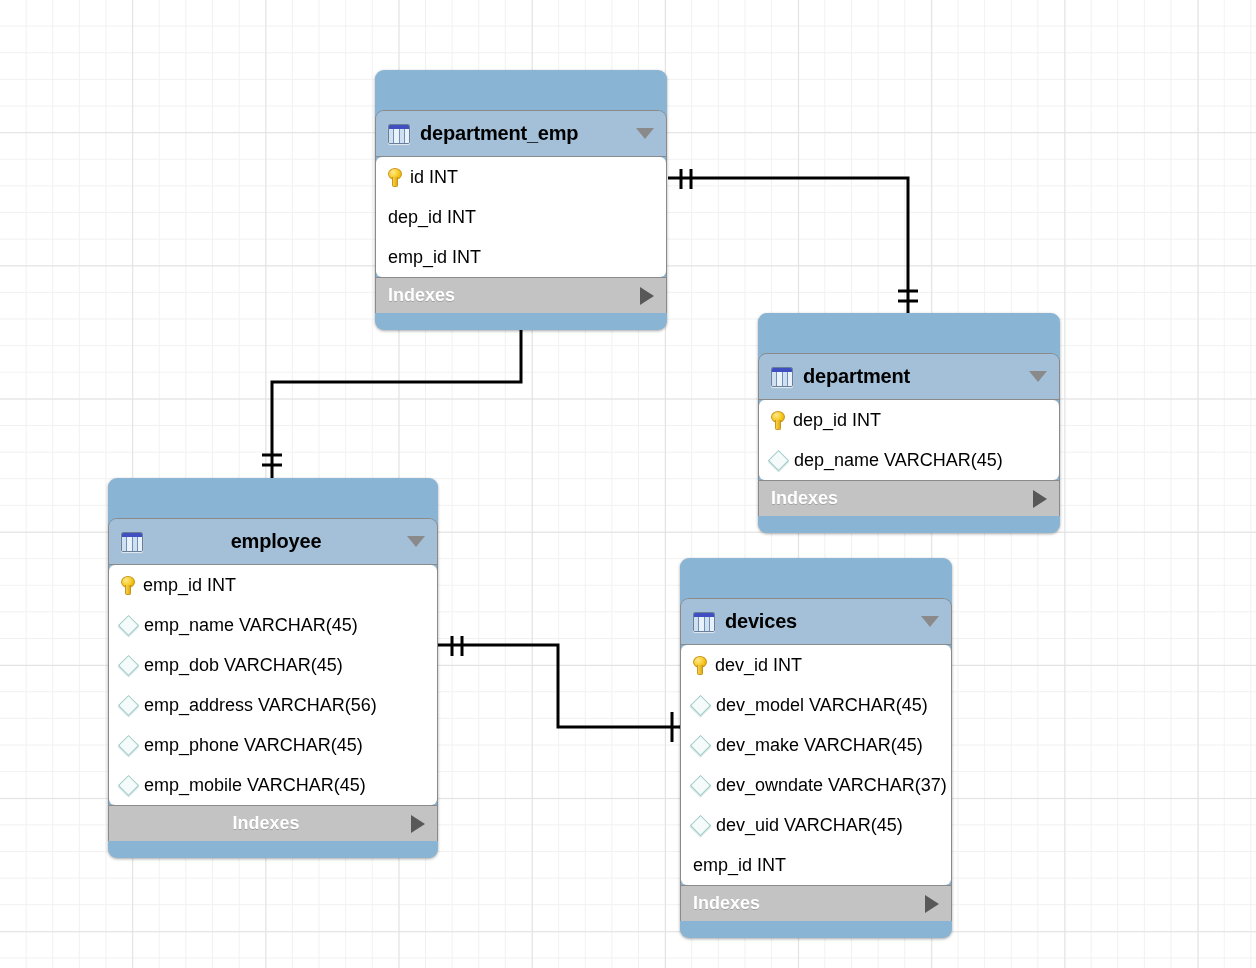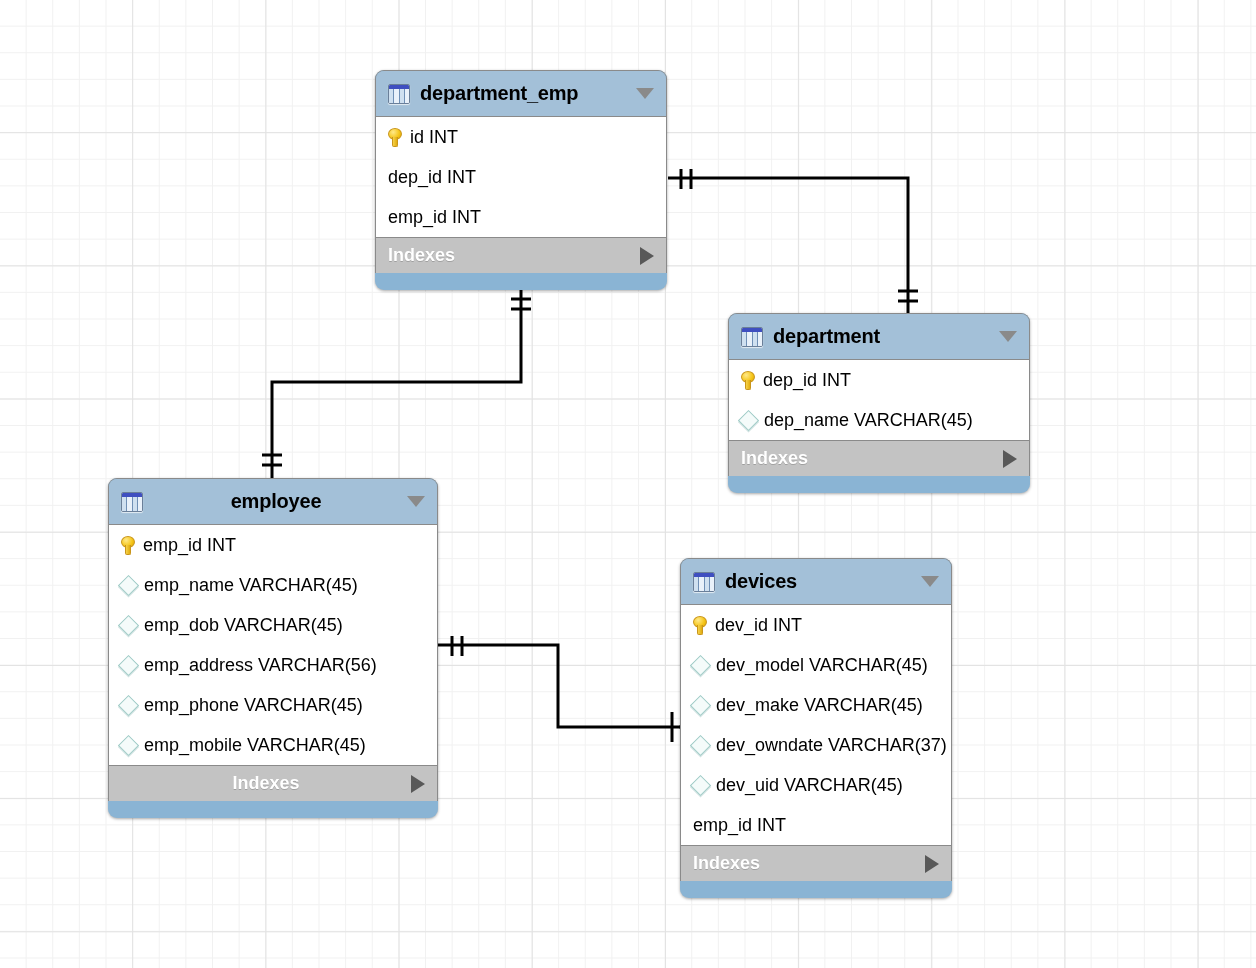--- a/index.html
+++ b/index.html
@@ -55,20 +55,21 @@
     background: #8ab4d4;        
     box-shadow: 0 1px 3px rgba(0,0,0,0.35);
     box-sizing: border-box;
     padding-bottom: 17px;        
   }
   .table-inner {
     border-radius: 9px 9px 0 0;
     overflow: hidden;
     border: 1px solid #8a8a8a;
     border-bottom: none;
+    margin-top: 40px;
   }
 
   .tbl-header {
     background: #a3c0d8;
     height: 46px;
     display: flex;
     align-items: center;
     padding: 0 12px 0 12px;
     box-sizing: border-box;
     border-bottom: 1px solid #8a8a8a;
@@ -122,20 +123,21 @@
     border-left: 9px solid transparent;
     border-right: 9px solid transparent;
     border-top: 11px solid #8a8a8a;
     margin-left: 8px;
   }
 
   
   .cols-area {
     background: #ffffff;
     padding: 0;
+    border-radius: 6px;
   }
   .col-row {
     display: flex;
     align-items: center;
     height: 40px;
     padding: 0 10px 0 12px;
     font-size: 18px;
     color: #000000;
     box-sizing: border-box;
     white-space: nowrap;
@@ -276,21 +278,21 @@
           <span class="col-label noicon">emp_id INT</span>
         </div>
       </div>
       <div class="indexes-row">
         <span class="indexes-label">Indexes</span>
         <span class="caret-right"></span>
       </div>
     </div>
   </div>
 
-  <div class="table-box" style="left:728px; top:313px; width:302px;">
+  <div class="table-box" style="left:758px; top:313px; width:302px;">
     <div class="table-inner">
       <div class="tbl-header">
         <span class="tbl-icon">
           <span class="bar"></span>
             <span class="cols"></span>
         </span>
         <span class="tbl-title">department</span>
         <span class="caret-down"></span>
       </div>
       <div class="cols-area">

